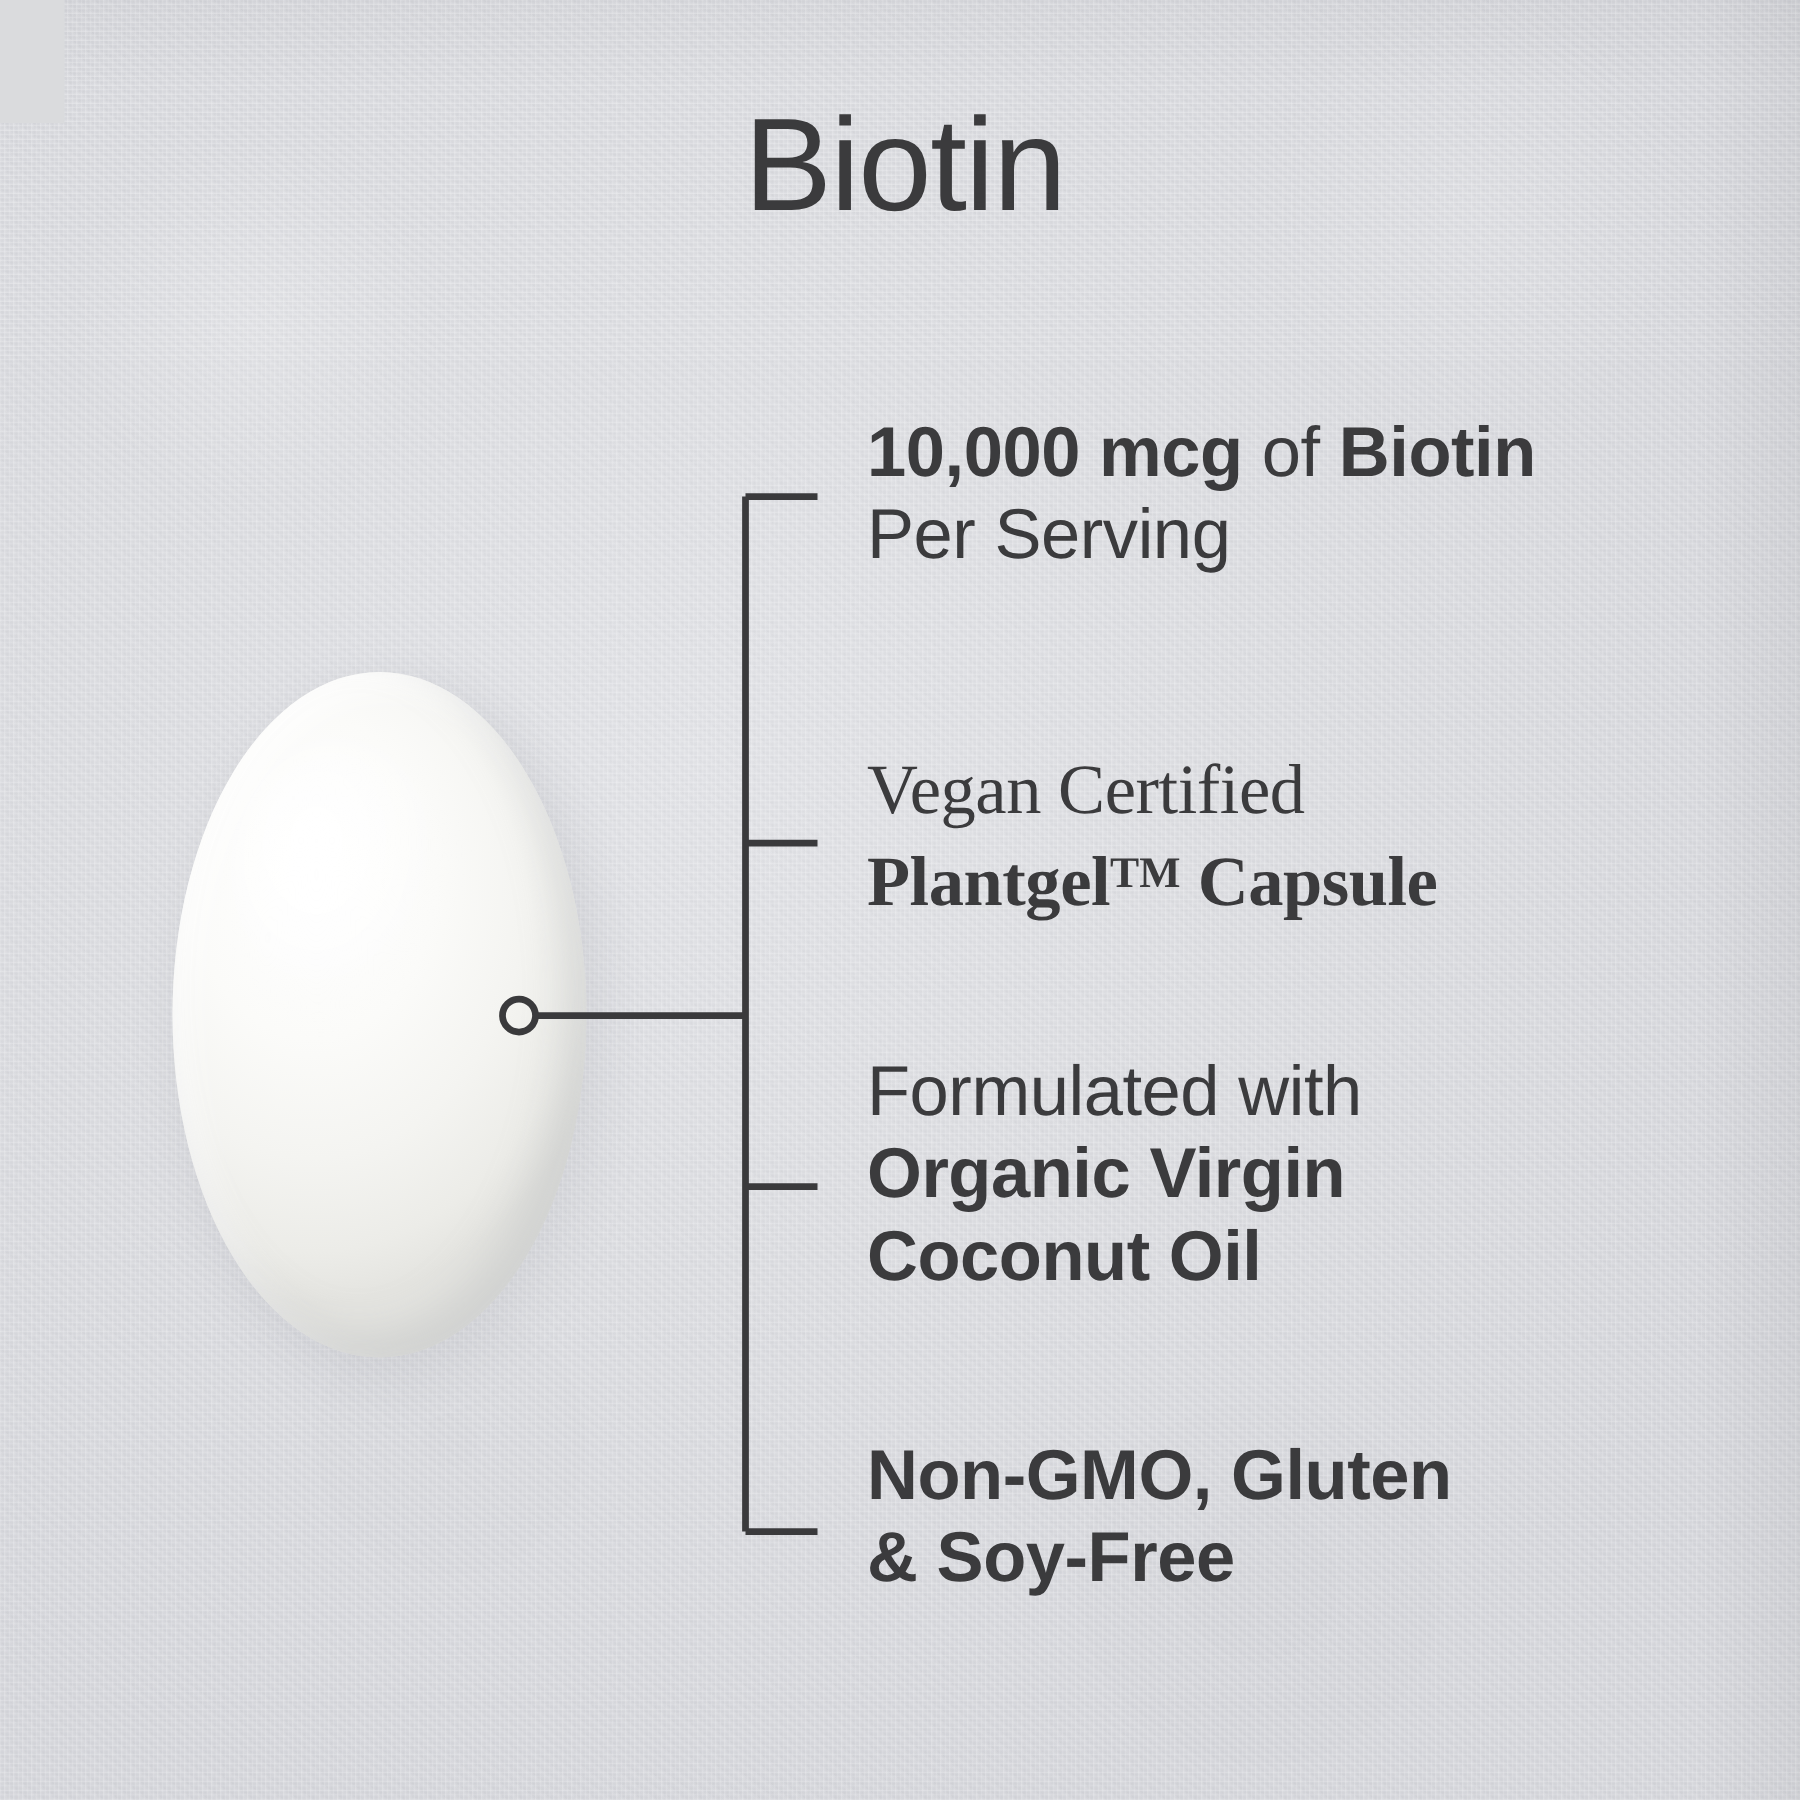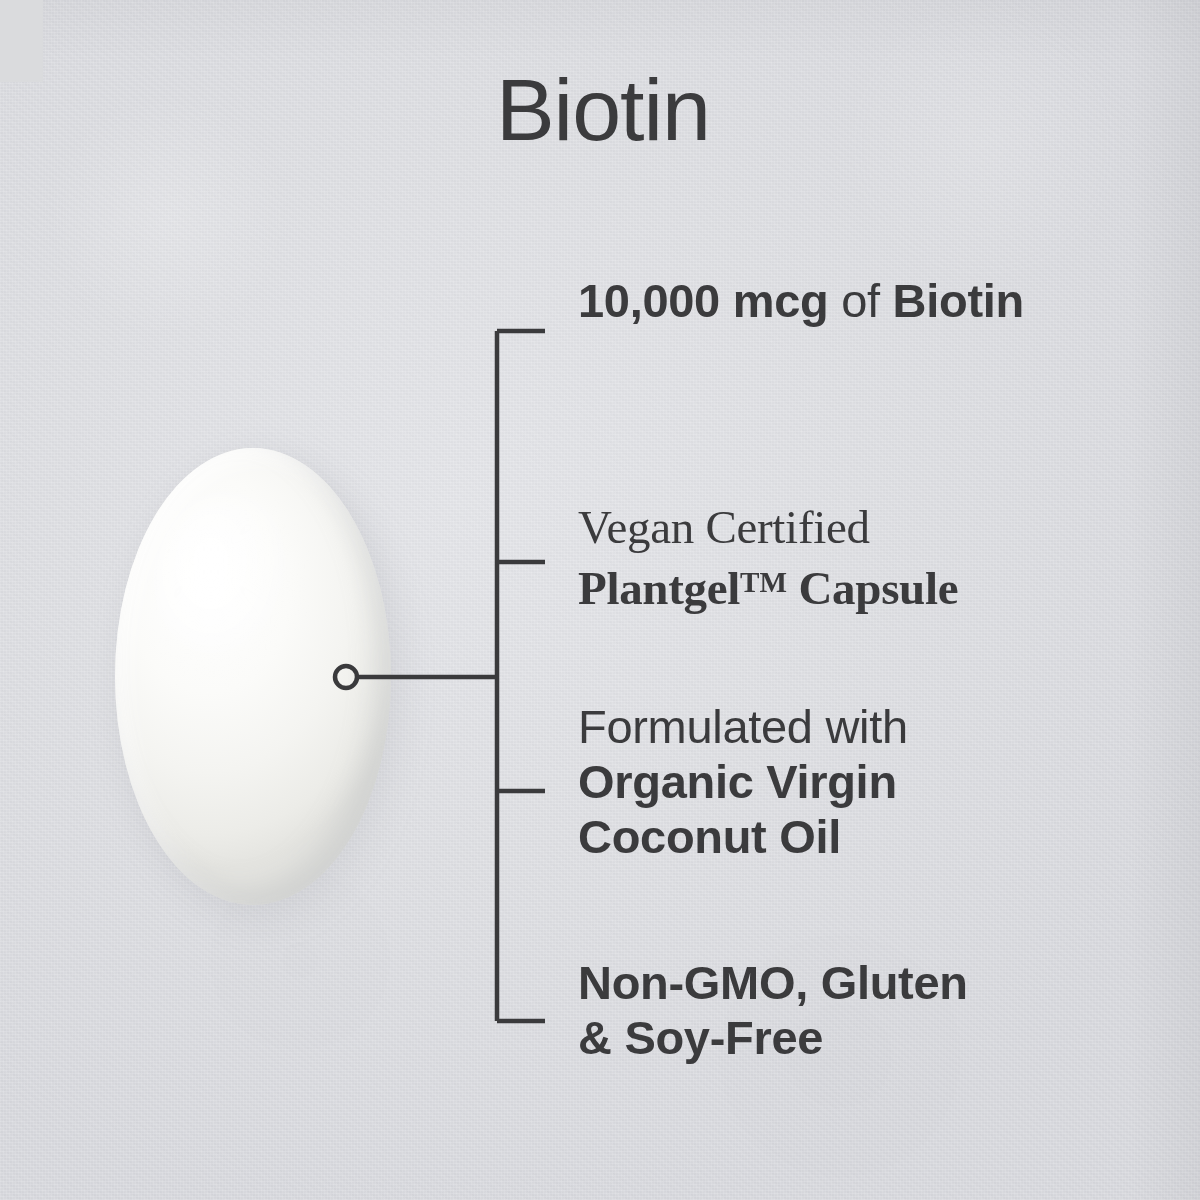--- a/index.html
+++ b/index.html
@@ -176,20 +176,21 @@
         <line x1="497" y1="791" x2="545" y2="791"></line>
         <line x1="497" y1="1021" x2="545" y2="1021"></line>
         <line x1="357" y1="677" x2="497" y2="677"></line>
       </g>
     <circle id="leader-ring" fill="none" stroke="#3a3a3c" stroke-width="4.5" cx="346" cy="677" r="11"></circle>
   </svg>
 
   <div class="features">
     <div class="feature feat-1">
         <span class="line"><span class="bld">10,000 mcg </span><span class="reg">of </span><span class="bld">Biotin</span></span>
+        <span class="line"><span class="reg">Per Serving</span></span>
       </div>
     <div class="feature feat-2">
         <span class="line"><span class="reg">Vegan Certified</span></span>
         <span class="line"><span class="bld">Plantgel</span><span class="bld tm">TM</span><span class="bld"> Capsule</span></span>
       </div>
     <div class="feature feat-4">
         <span class="line"><span class="bld">Non-GMO, Gluten</span></span>
         <span class="line"><span class="bld">&amp; Soy-Free</span></span>
       </div>
     <div class="feature feat-3">

